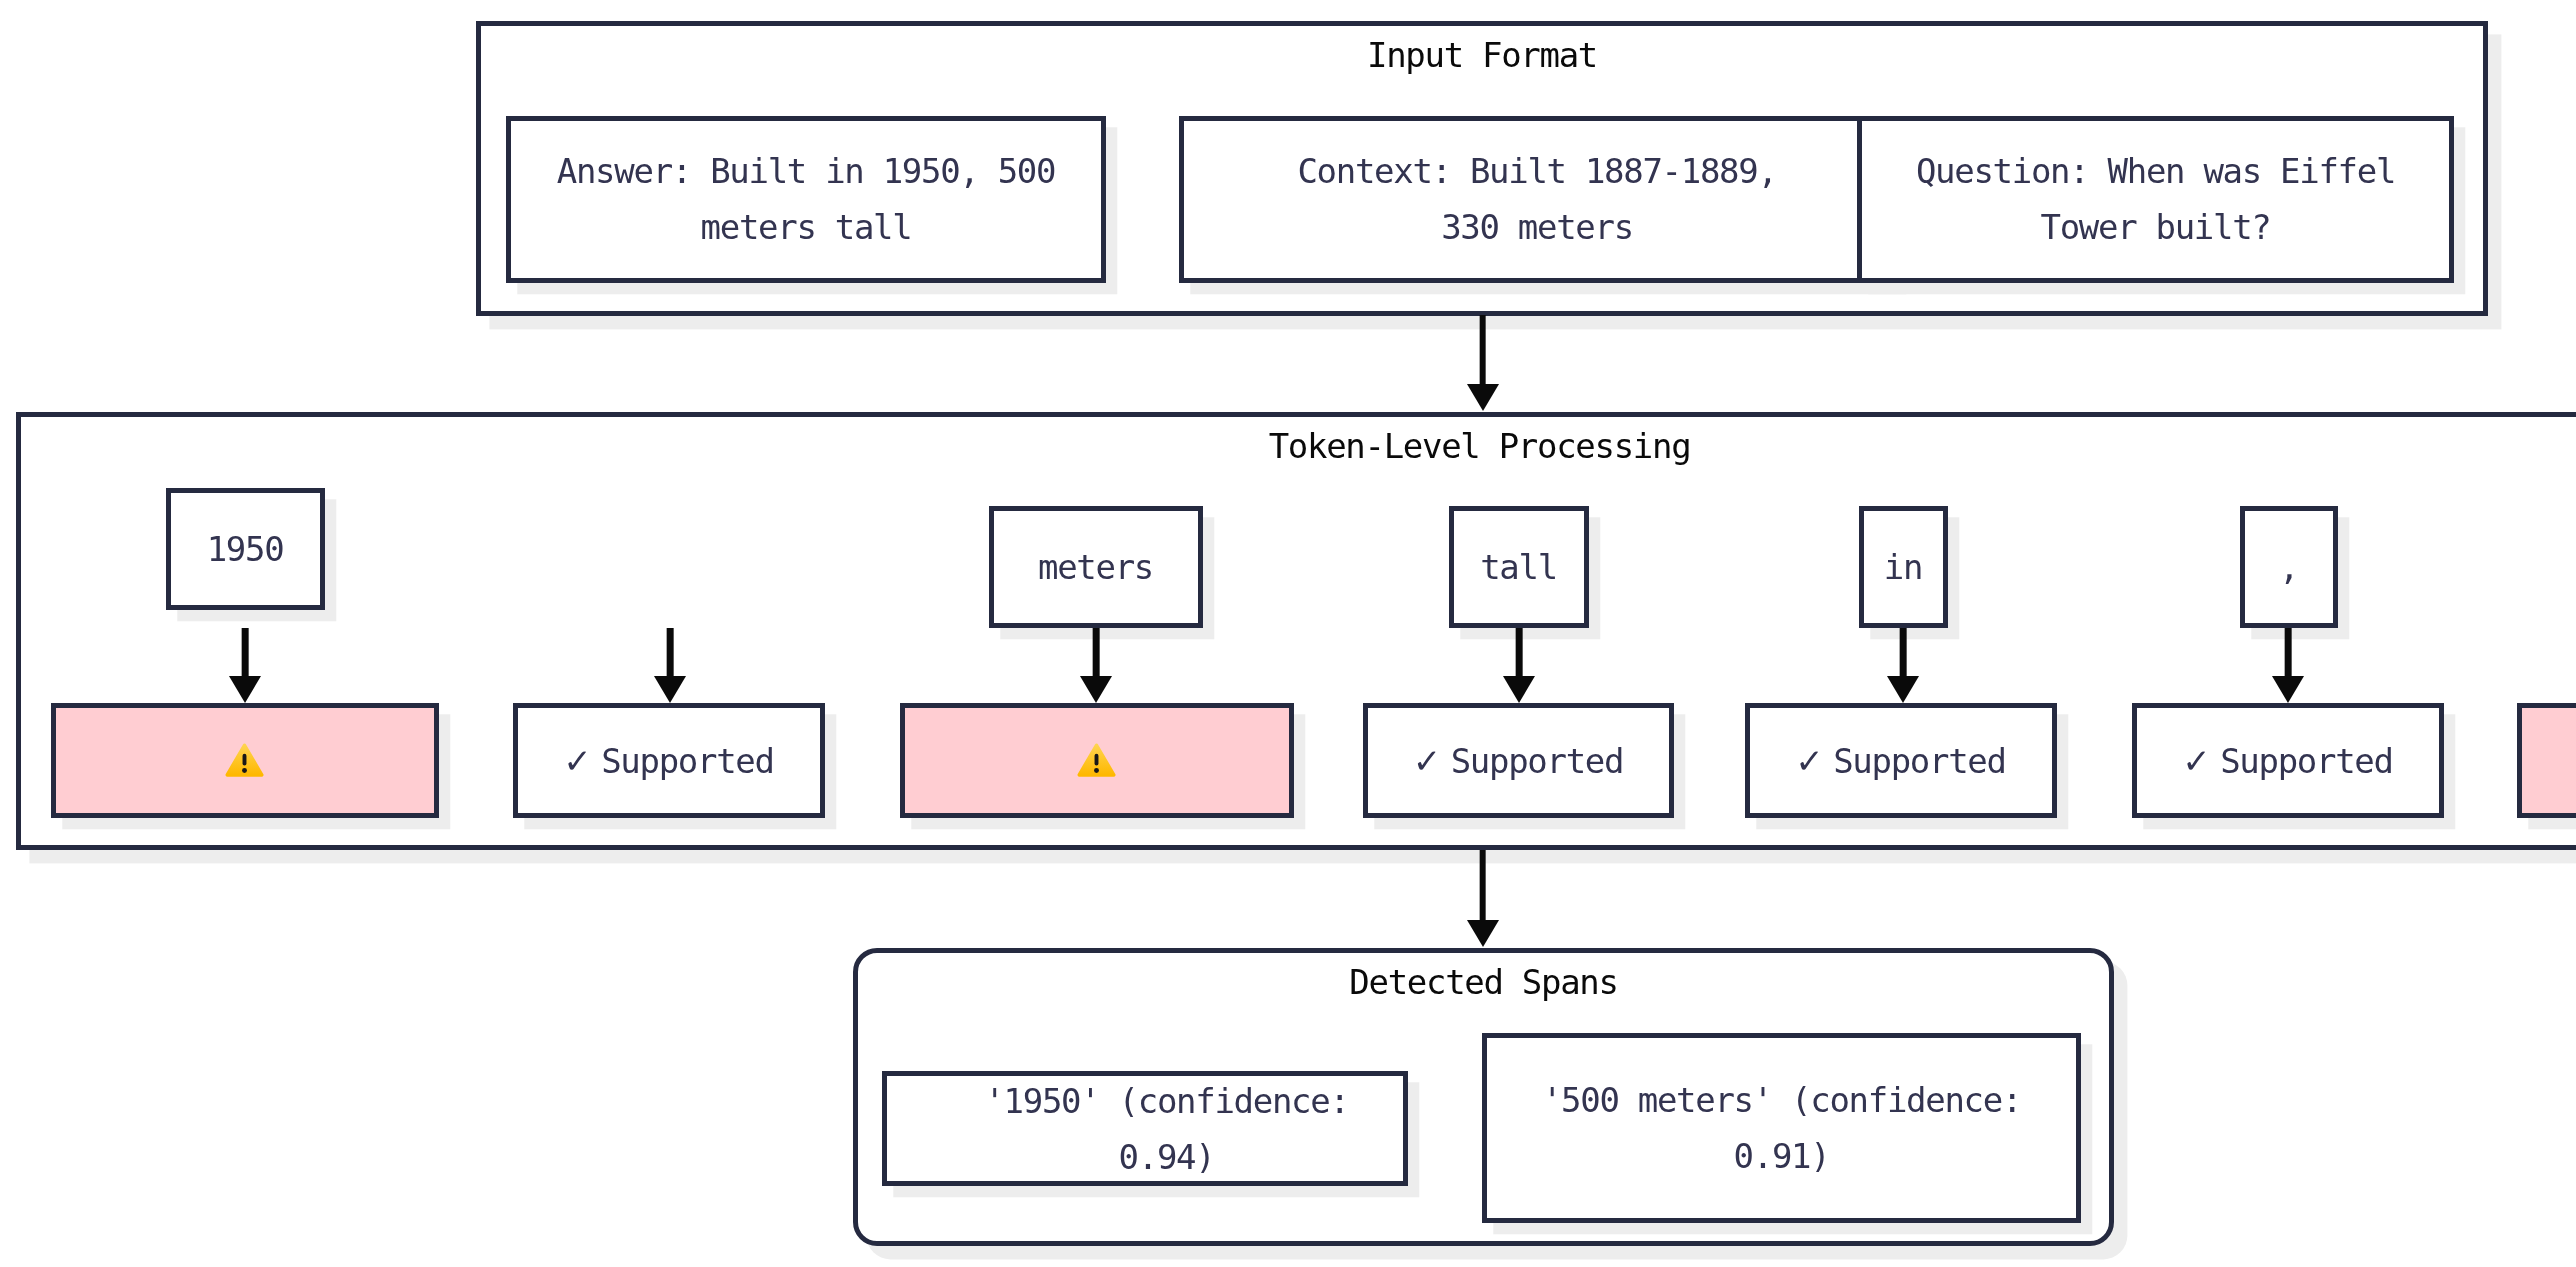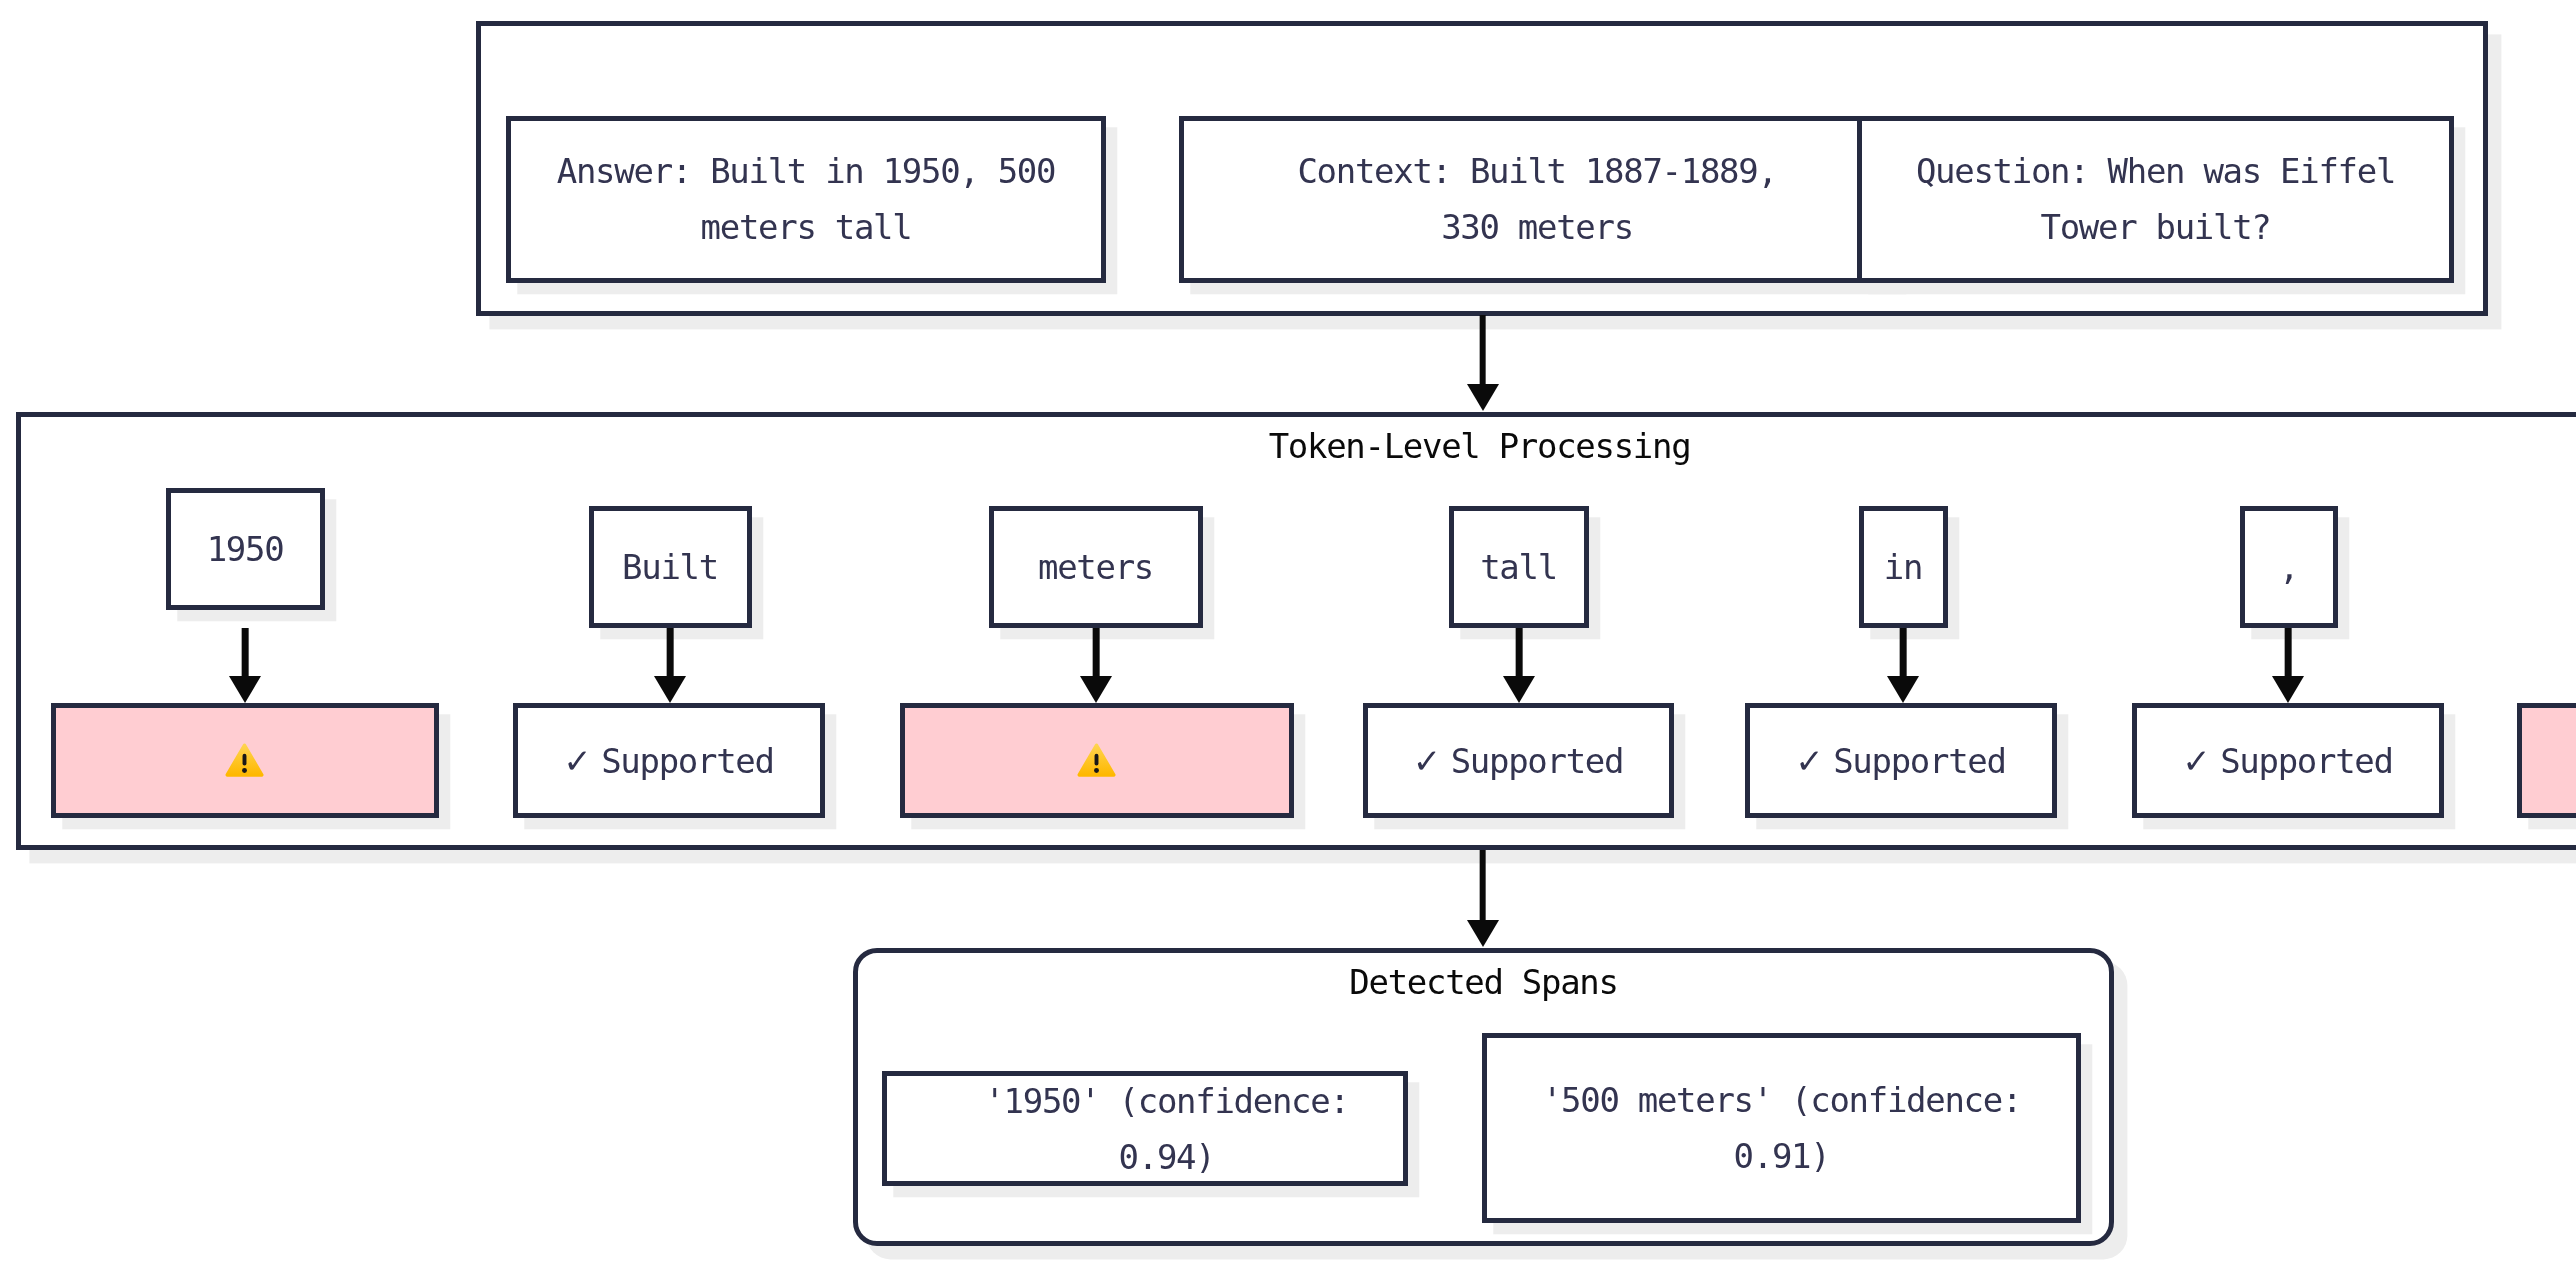--- a/index.html
+++ b/index.html
@@ -33,20 +33,21 @@
     border-top:27px solid var(--arrow);
   }
   .warning-svg{display:block;}
 </style>
 </head>
 <body>
 
 <div class="canvas">
 
   <section class="outer" style="left:476px;top:20.6px;width:2012px;height:295px;">
+    <div class="sec-title">Input Format</div>
 
     <div class="card" style="left:25px;top:90px;width:600px;height:167px;">
       <span>Answer: Built in 1950, 500</span>
       <span>meters tall</span>
     </div>
 
     <div class="card" style="left:698px;top:90px;width:716px;height:167px;">
       <span>Context: Built 1887-1889,</span>
       <span>330 meters</span>
     </div>
@@ -60,23 +61,20 @@
   <div class="arrow" style="left:1466px;top:315px;width:33px;height:96px;">
     <div class="shaft" style="height:71px;"></div>
     <div class="head"></div>
   </div>
 
   <section class="outer" style="left:15.5px;top:412px;width:2928px;height:438px;">
     <div class="sec-title">Token-Level Processing</div>
 
     <div class="card" style="left:145px;top:71px;width:159px;height:122px;">
       <span>1950</span>
-    </div>
-    <div class="card" style="left:568px;top:89px;width:163px;height:122px;">
-      <span>Built</span>
     </div>
     <div class="card" style="left:968px;top:89px;width:214px;height:122px;">
       <span>meters</span>
     </div>
     <div class="card" style="left:1428px;top:89px;width:140px;height:122px;">
       <span>tall</span>
     </div>
     <div class="card" style="left:1838px;top:89px;width:89px;height:122px;">
       <span>in</span>
     </div>

